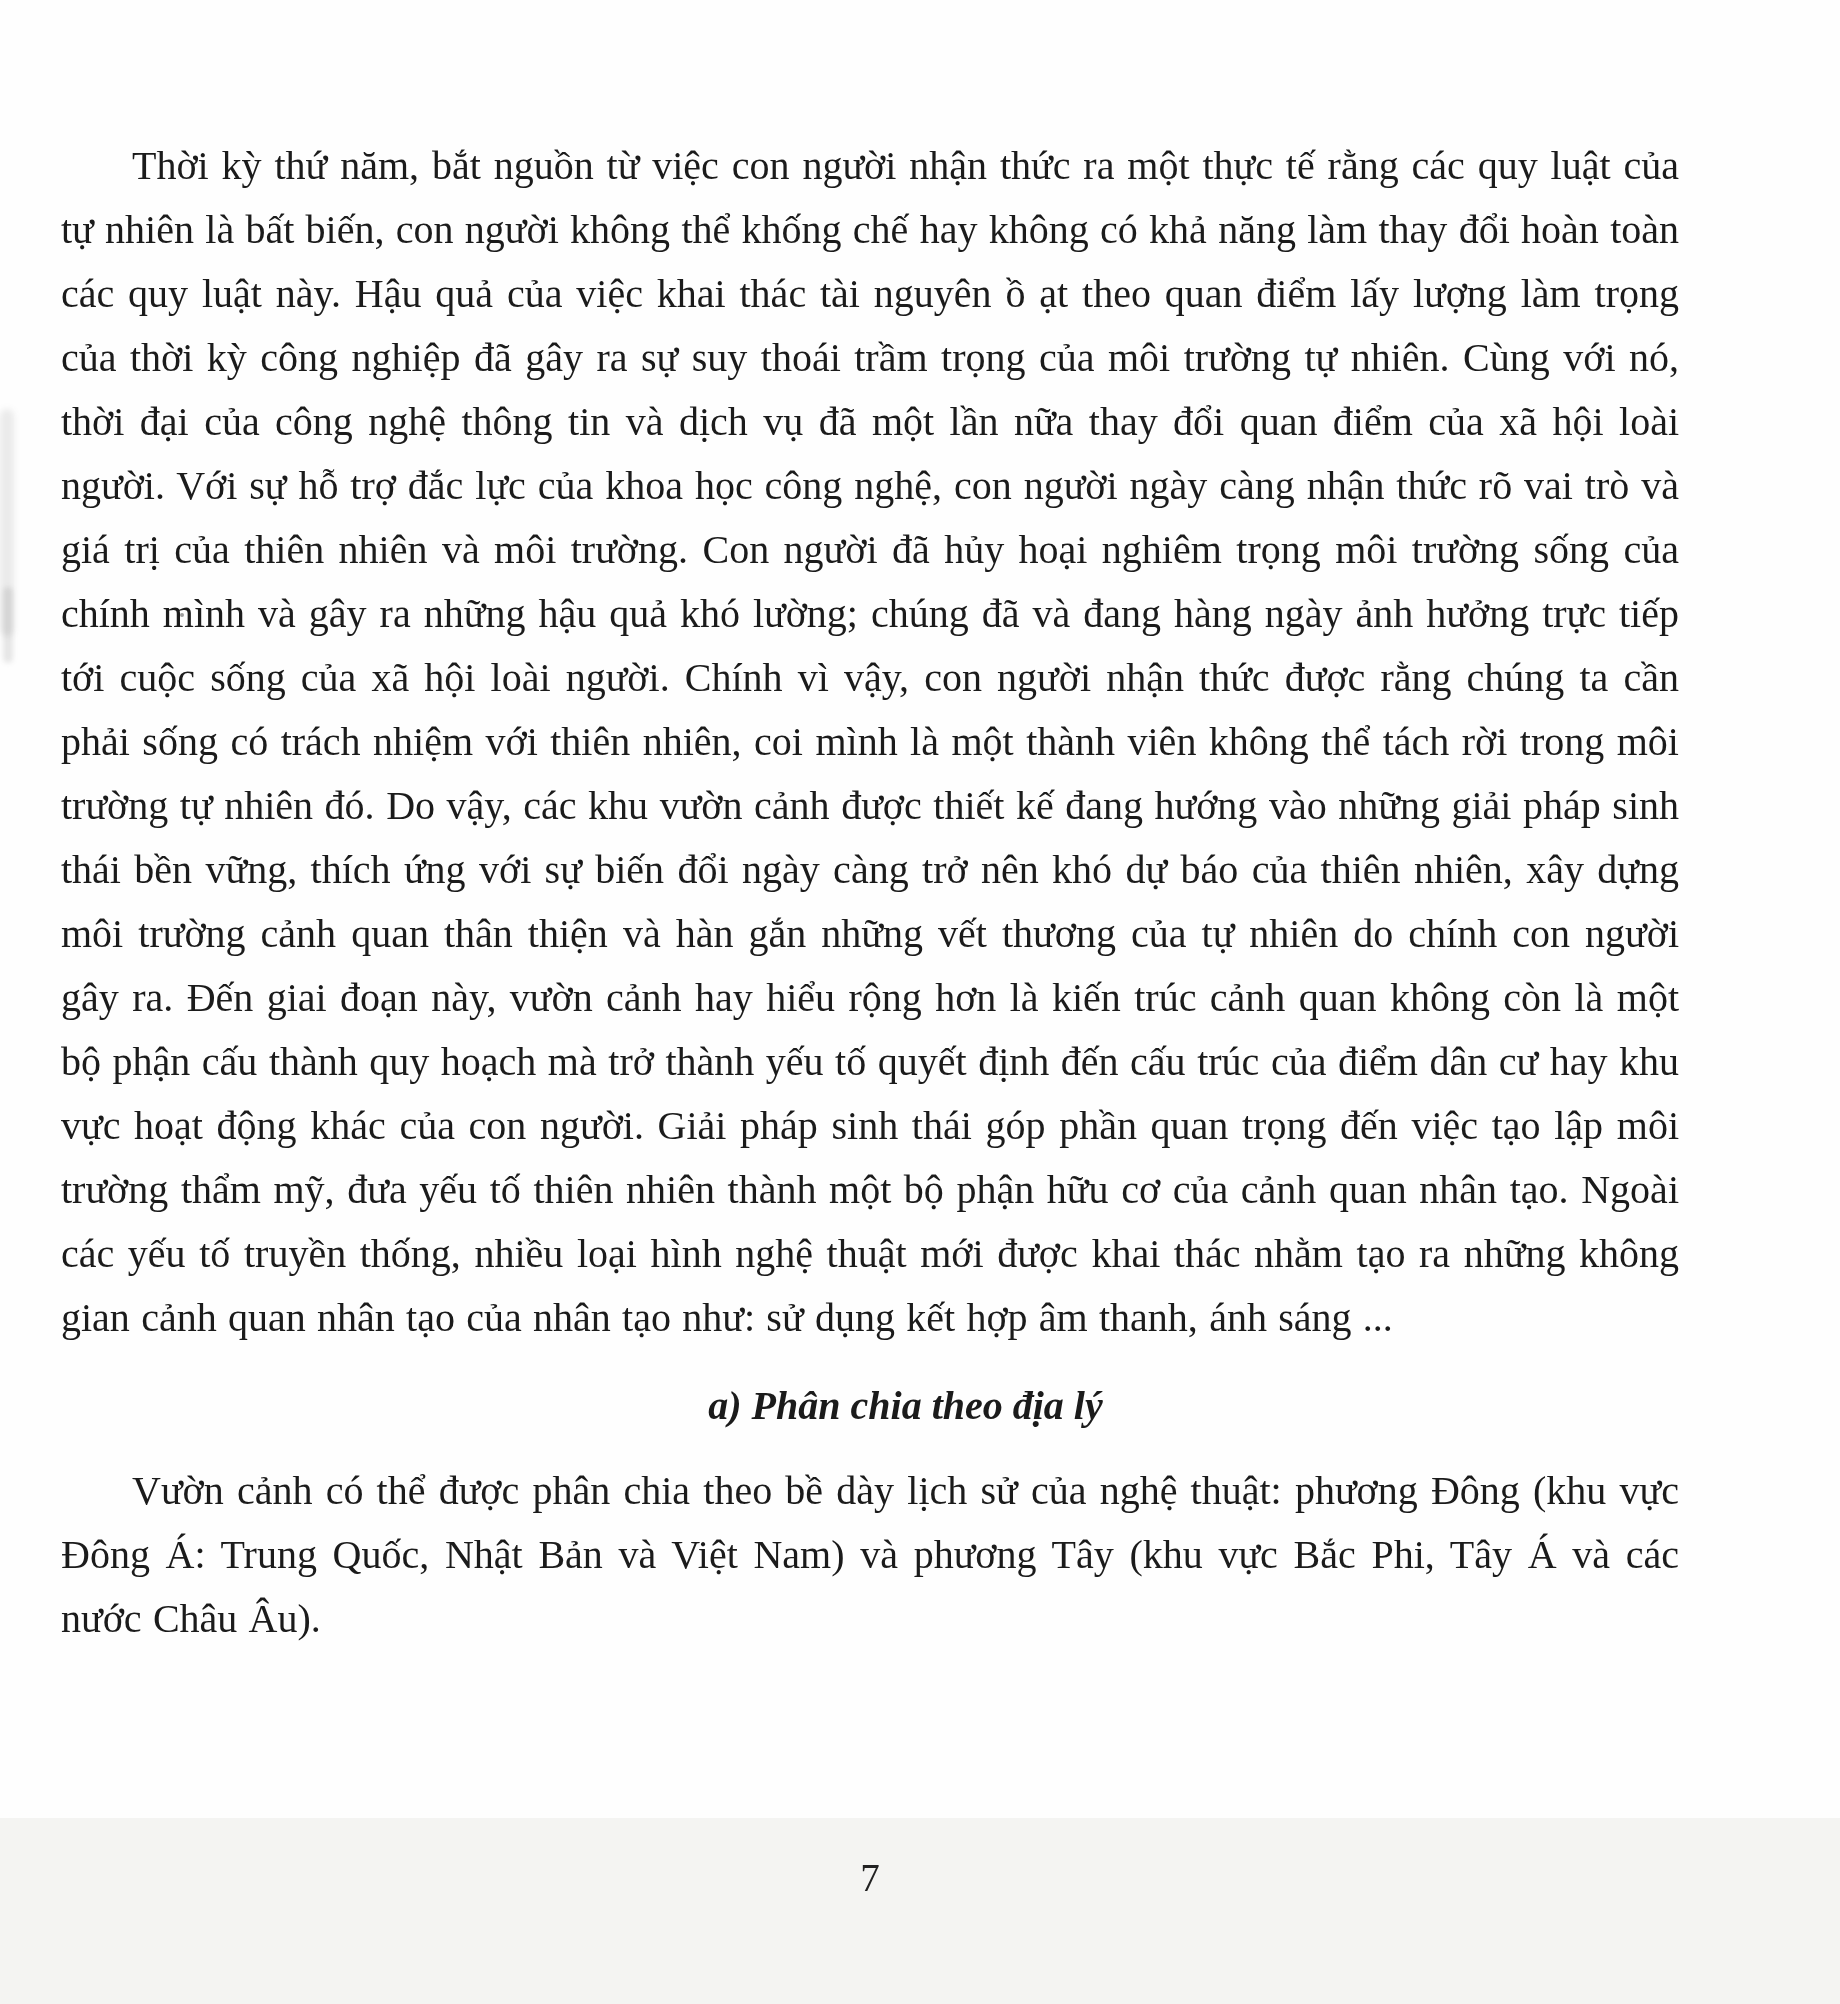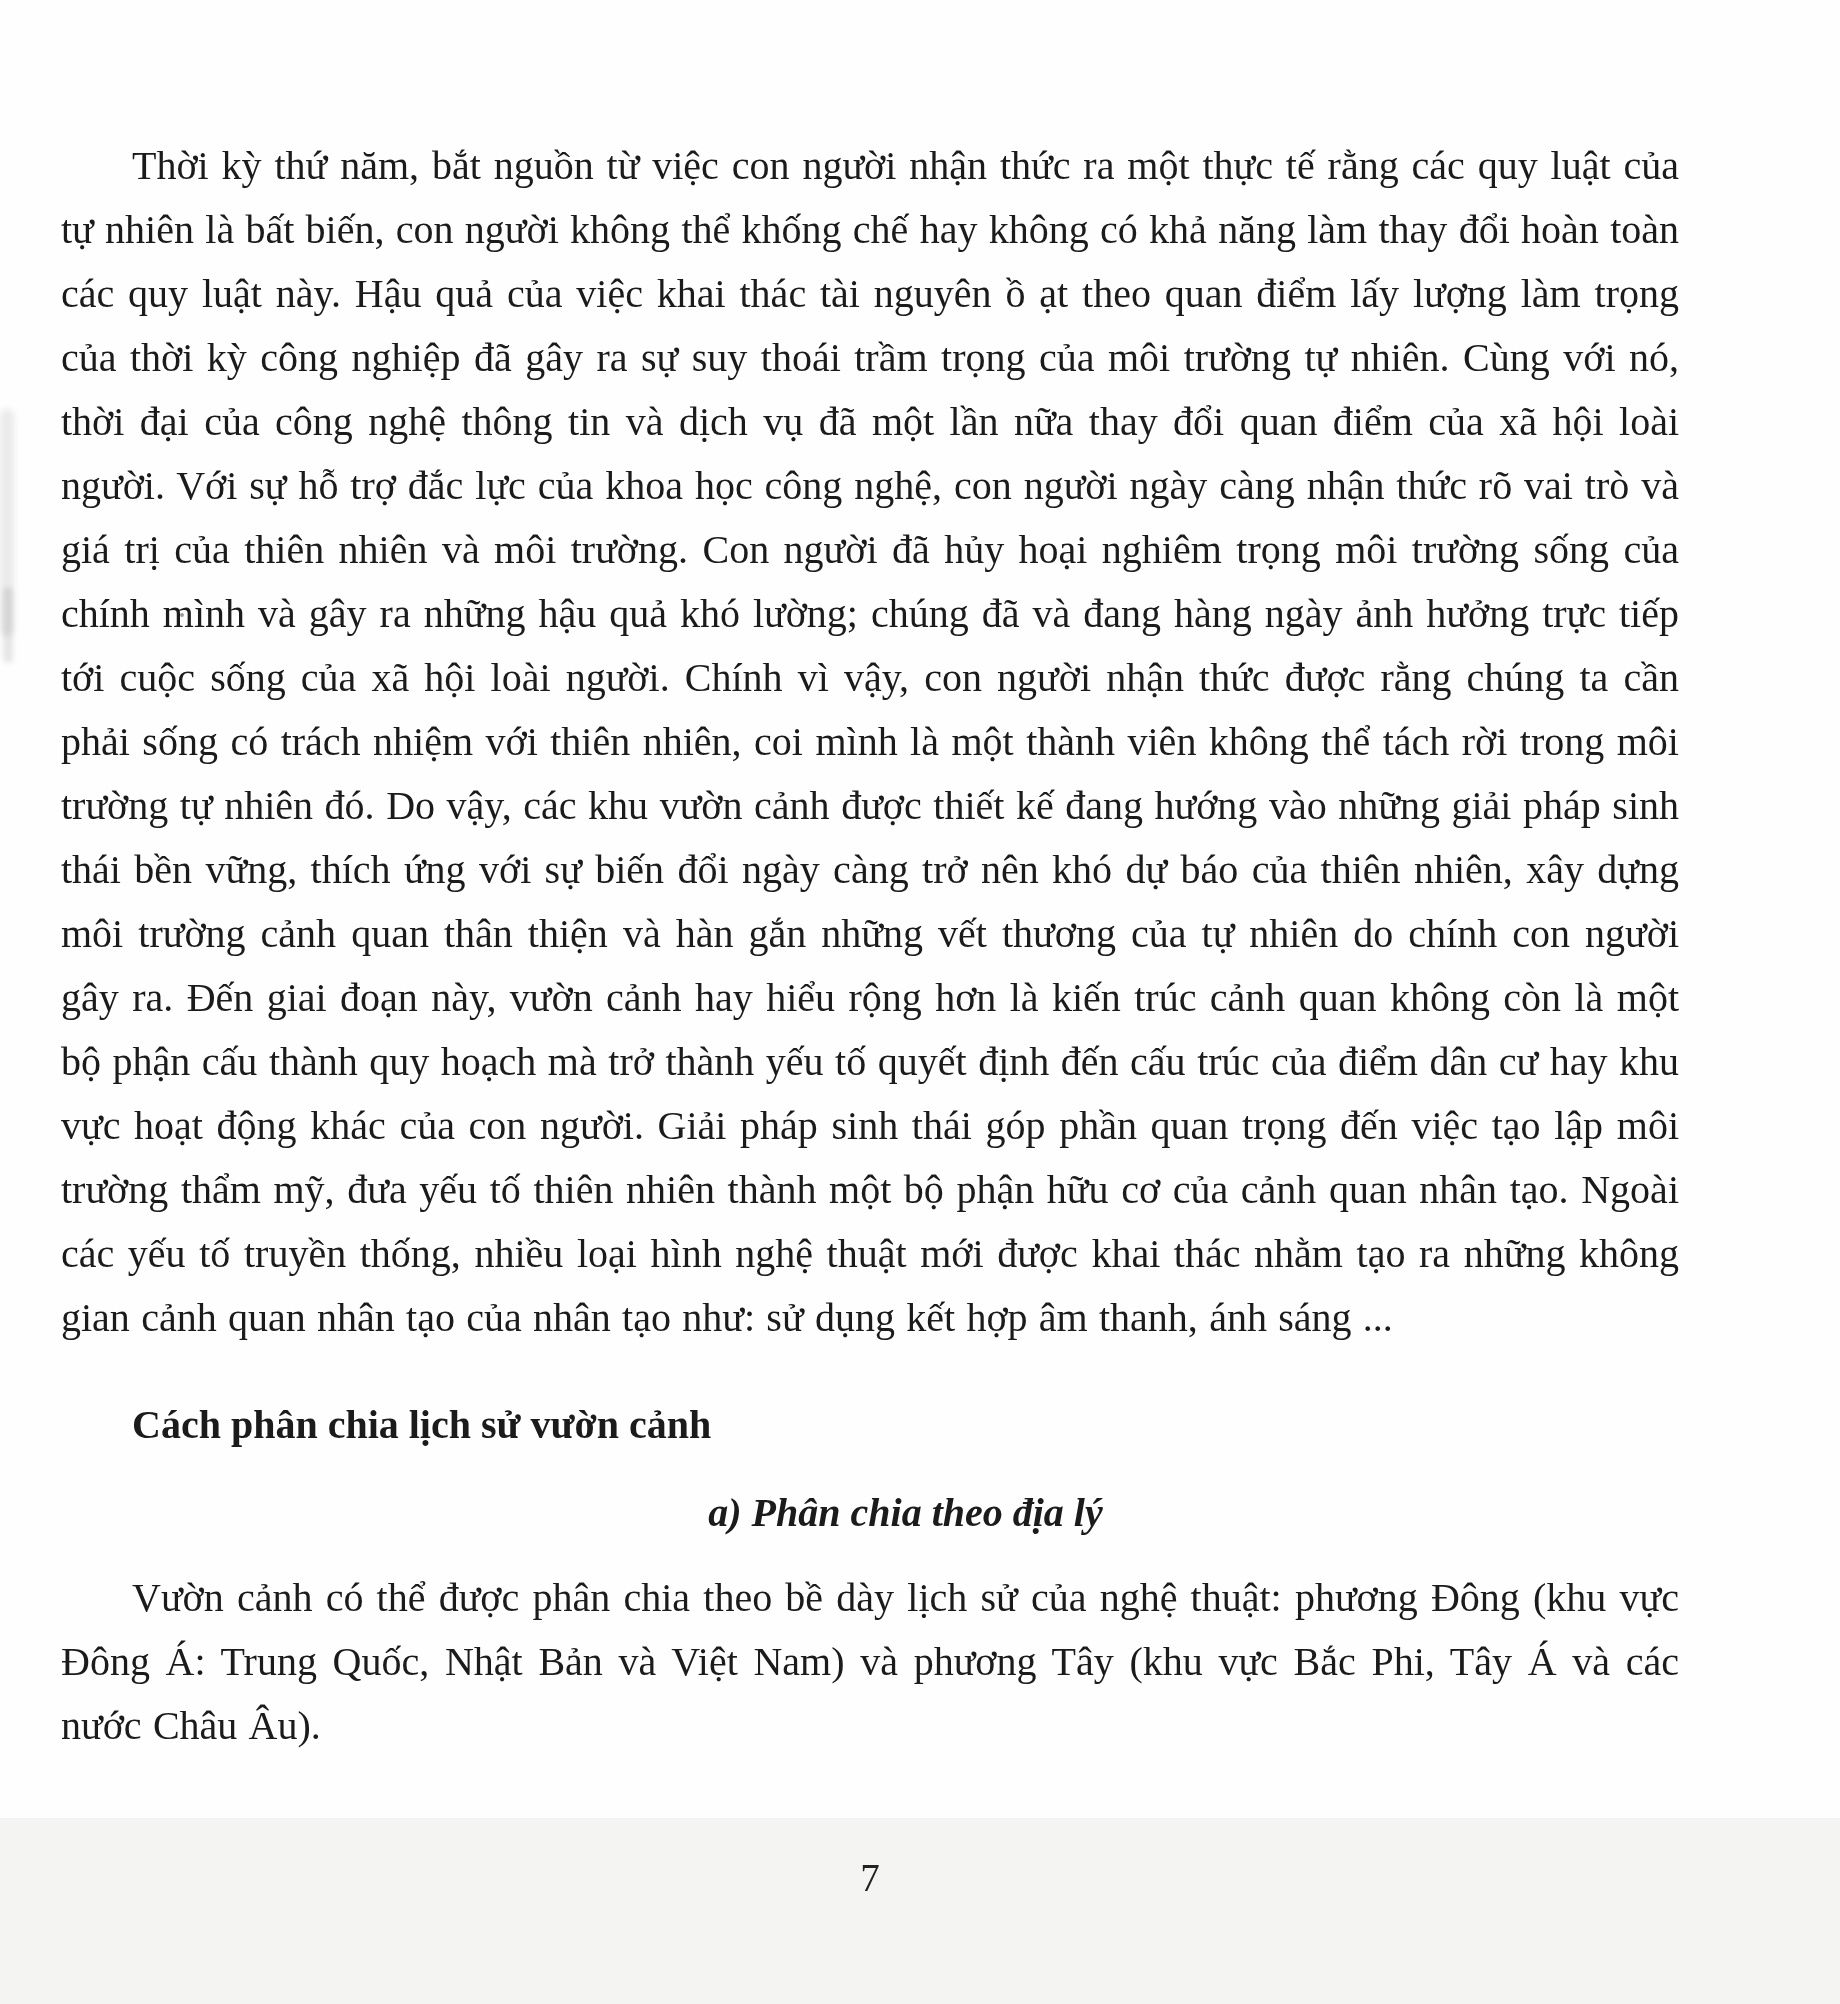--- a/index.html
+++ b/index.html
@@ -98,21 +98,20 @@
 
 <div class="page">
 
   <div class="scan-smudge-1"></div>
   <div class="scan-smudge-2"></div>
   <div class="scan-speck"></div>
 
   <div class="content">
     <p class="para">Thời kỳ thứ năm, bắt nguồn từ việc con người nhận thức ra một thực tế rằng các quy luật của tự nhiên là bất biến, con người không thể khống chế hay không có khả năng làm thay đổi hoàn toàn các quy luật này. Hậu quả của việc khai thác tài nguyên ồ ạt theo quan điểm lấy lượng làm trọng của thời kỳ công nghiệp đã gây ra sự suy thoái trầm trọng của môi trường tự nhiên. Cùng với nó, thời đại của công nghệ thông tin và dịch vụ đã một lần nữa thay đổi quan điểm của xã hội loài người. Với sự hỗ trợ đắc lực của khoa học công nghệ, con người ngày càng nhận thức rõ vai trò và giá trị của thiên nhiên và môi trường. Con người đã hủy hoại nghiêm trọng môi trường sống của chính mình và gây ra những hậu quả khó lường; chúng đã và đang hàng ngày ảnh hưởng trực tiếp tới cuộc sống của xã hội loài người. Chính vì vậy, con người nhận thức được rằng chúng ta cần phải sống có trách nhiệm với thiên nhiên, coi mình là một thành viên không thể tách rời trong môi trường tự nhiên đó. Do vậy, các khu vườn cảnh được thiết kế đang hướng vào những giải pháp sinh thái bền vững, thích ứng với sự biến đổi ngày càng trở nên khó dự báo của thiên nhiên, xây dựng môi trường cảnh quan thân thiện và hàn gắn những vết thương của tự nhiên do chính con người gây ra. Đến giai đoạn này, vườn cảnh hay hiểu rộng hơn là kiến trúc cảnh quan không còn là một bộ phận cấu thành quy hoạch mà trở thành yếu tố quyết định đến cấu trúc của điểm dân cư hay khu vực hoạt động khác của con người. Giải pháp sinh thái góp phần quan trọng đến việc tạo lập môi trường thẩm mỹ, đưa yếu tố thiên nhiên thành một bộ phận hữu cơ của cảnh quan nhân tạo. Ngoài các yếu tố truyền thống, nhiều loại hình nghệ thuật mới được khai thác nhằm tạo ra những không gian cảnh quan nhân tạo của nhân tạo như: sử dụng kết hợp âm thanh, ánh sáng ...</p>
 
-    <h2 class="section-heading">Cách phân chia lịch sử vườn cảnh</h2>
 
     <h3 class="subsection-heading">a) Phân chia theo địa lý</h3>
 
     <p class="para">Vườn cảnh có thể được phân chia theo bề dày lịch sử của nghệ thuật: phương Đông (khu vực Đông Á: Trung Quốc, Nhật Bản và Việt Nam) và phương Tây (khu vực Bắc Phi, Tây Á và các nước Châu Âu).</p>
   </div>
 
   <div class="page-number">7</div>
 
 </div>
 

